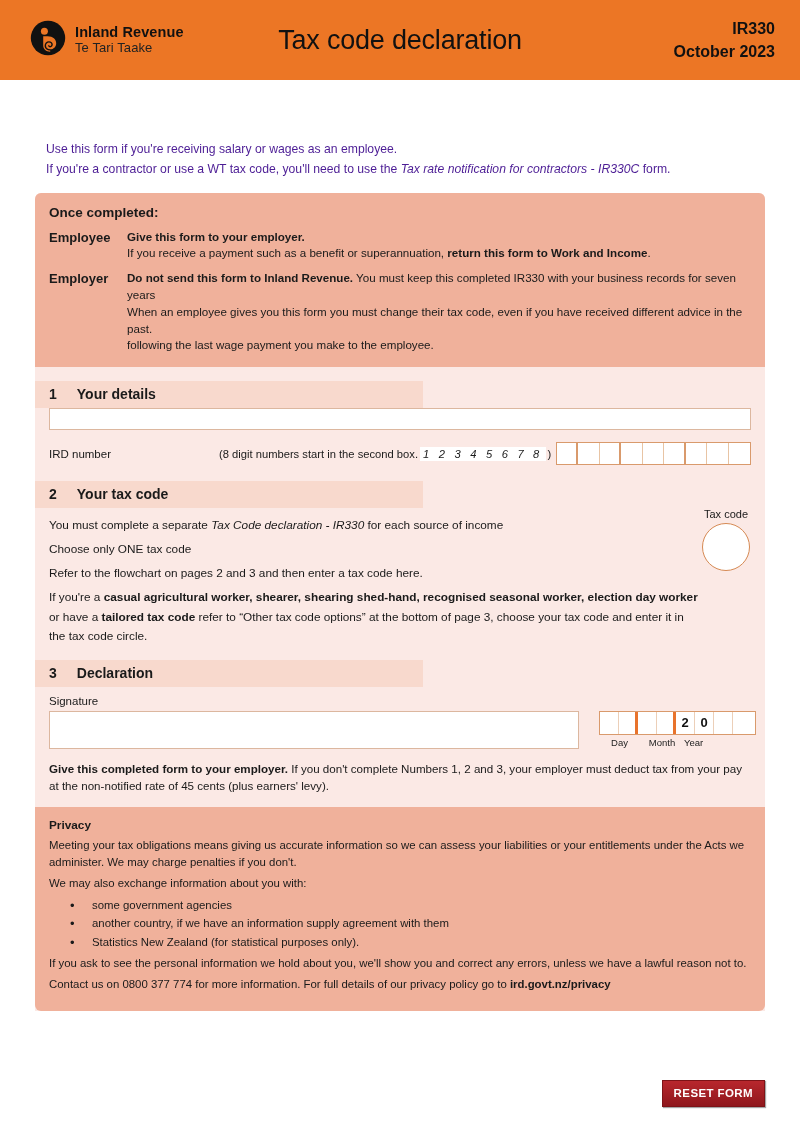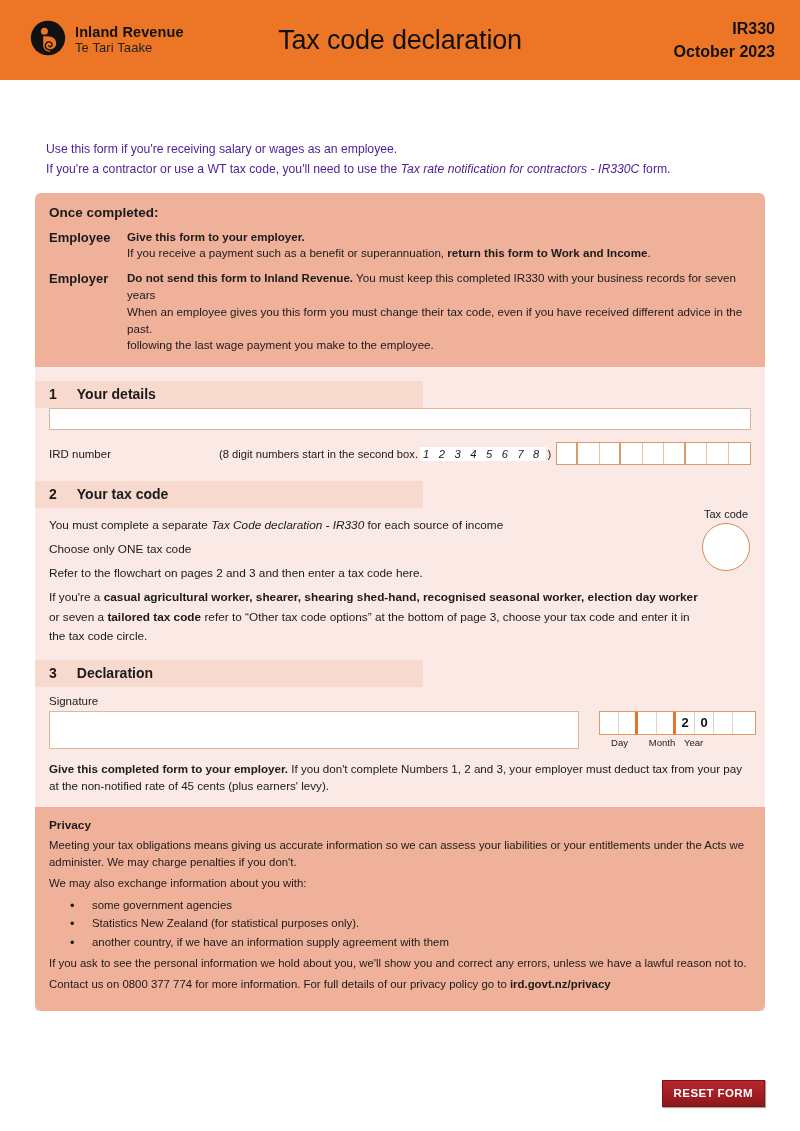--- a/index.html
+++ b/index.html
@@ -410,21 +410,21 @@
 
   <div class="sec-band">
     <span class="sec-num">2</span>
     <span class="sec-name">Your tax code</span>
   </div>
   <div class="sec-inner taxcode-wrap">
     <div class="tc-lines">
       <p><span>You must complete a separate </span><em>Tax Code declaration - IR330</em><span> for each source of income</span></p>
       <p>Choose only ONE tax code</p>
       <p>Refer to the flowchart on pages 2 and 3 and then enter a tax code here.</p>
-      <p><span>If you're a </span><b>casual agricultural worker, shearer, shearing shed-hand, recognised seasonal worker, election day worker</b><span> or seven a </span><b>tailored tax code</b><span> refer to “Other tax code options” at the bottom of page 3, choose your tax code and enter it in the tax code circle.</span></p>
+      <p><span>If you're a </span><b>casual agricultural worker, shearer, shearing shed-hand, recognised seasonal worker, election day worker</b><span> or have a </span><b>tailored tax code</b><span> refer to “Other tax code options” at the bottom of page 3, choose your tax code and enter it in the tax code circle.</span></p>
     </div>
     <div class="tc-circle-box">
       <div class="tc-circle-label">Tax code</div>
       <div class="tc-circle"></div>
     </div>
   </div>
 
   <div class="sec-band">
     <span class="sec-num">3</span>
     <span class="sec-name">Declaration</span>
@@ -456,22 +456,22 @@
       <b>Give this completed form to your employer.</b><span> If you don't complete Numbers 1, 2 and 3, your employer must deduct tax from your pay at the non-notified rate of 45 cents (plus earners' levy).</span>
     </div>
   </div>
 
   <div class="privacy">
     <div class="privacy-title">Privacy</div>
     <p>Meeting your tax obligations means giving us accurate information so we can assess your liabilities or your entitlements under the Acts we administer. We may charge penalties if you don't.</p>
     <p>We may also exchange information about you with:</p>
     <ul>
       <li>some government agencies</li>
+      <li>another country, if we have an information supply agreement with them</li>
       <li>Statistics New Zealand (for statistical purposes only).</li>
-      <li>another country, if we have an information supply agreement with them</li>
     </ul>
     <p>If you ask to see the personal information we hold about you, we'll show you and correct any errors, unless we have a lawful reason not to.</p>
     <p><span>Contact us on 0800 377 774 for more information. For full details of our privacy policy go to </span><b>ird.govt.nz/privacy</b></p>
   </div>
 
 </div>
 
 <button class="reset-btn">RESET FORM</button>
 
 </body></html>

